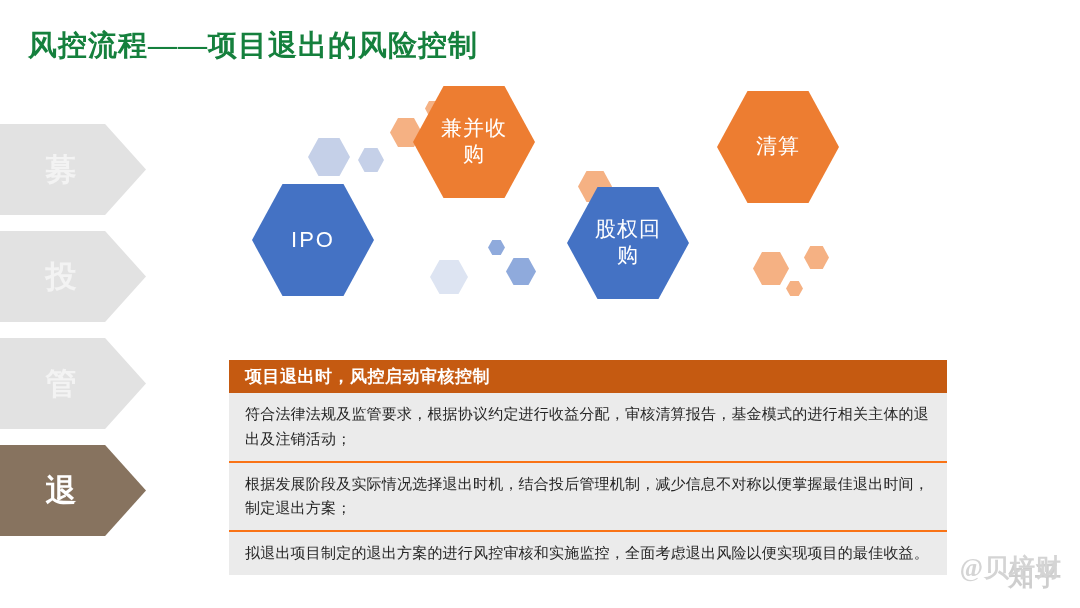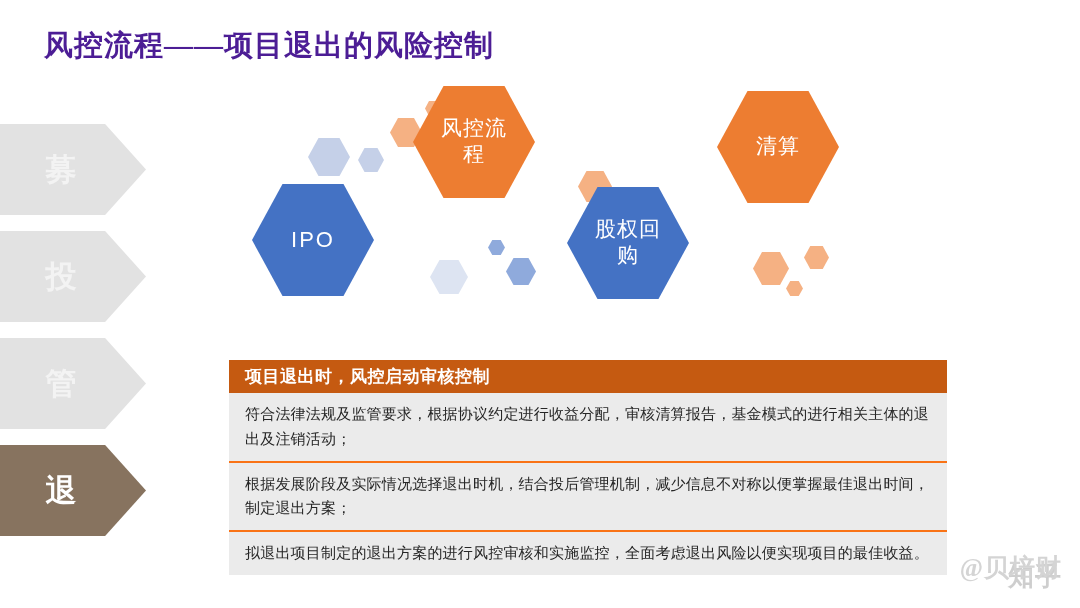--- a/index.html
+++ b/index.html
@@ -13,26 +13,26 @@
   #slide {
     position: relative;
     width: 1080px;
     height: 608px;
     background: #ffffff;
   }
 
   
   #page-title {
     position: absolute;
-    left: 44px;
+    left: 28px;
     top: 26px;
     font-size: 29px;
     font-weight: 700;
     letter-spacing: 1px;
-    color: #4c1d95;
+    color: #15803d;
     white-space: nowrap;
     font-family: "Liberation Serif", "DejaVu Serif", serif;
   }
 
   
   #stage-rail {
     position: absolute;
     left: 0;
     top: 124px;
     width: 150px;
@@ -208,21 +208,21 @@
     <div class="deco" style="left:403px; top:110px; width:22px; height:20px; background:#6f96d6;"></div>
     <div class="deco" style="left:388px; top:135px; width:18px; height:16px; background:#6f96d6;"></div>
     <div class="deco" style="left:523px; top:174px; width:36px; height:33px; background:#f5b183;"></div>
     <div class="deco" style="left:574px; top:168px; width:25px; height:23px; background:#f5b183;"></div>
     <div class="deco" style="left:556px; top:203px; width:17px; height:15px; background:#f5b183;"></div>
 
     <div class="hex big" style="left:22px; top:106px; width:122px; height:112px; background:#4472c4;text-align:center;">
       <span class="hex-label latin">IPO</span>
     </div>
     <div class="hex big" style="left:183px; top:8px; width:122px; height:112px; background:#ed7d31;">
-      <span class="hex-label">风控流程</span>
+      <span class="hex-label">兼并收购</span>
     </div>
     <div class="hex big" style="left:337px; top:109px; width:122px; height:112px; background:#4472c4;">
       <span class="hex-label">股权回购</span>
     </div>
     <div class="hex big" style="left:487px; top:13px; width:122px; height:112px; background:#ed7d31;">
       <span class="hex-label">清算</span>
     </div>
   </div>
 
   <div id="content-panel">

